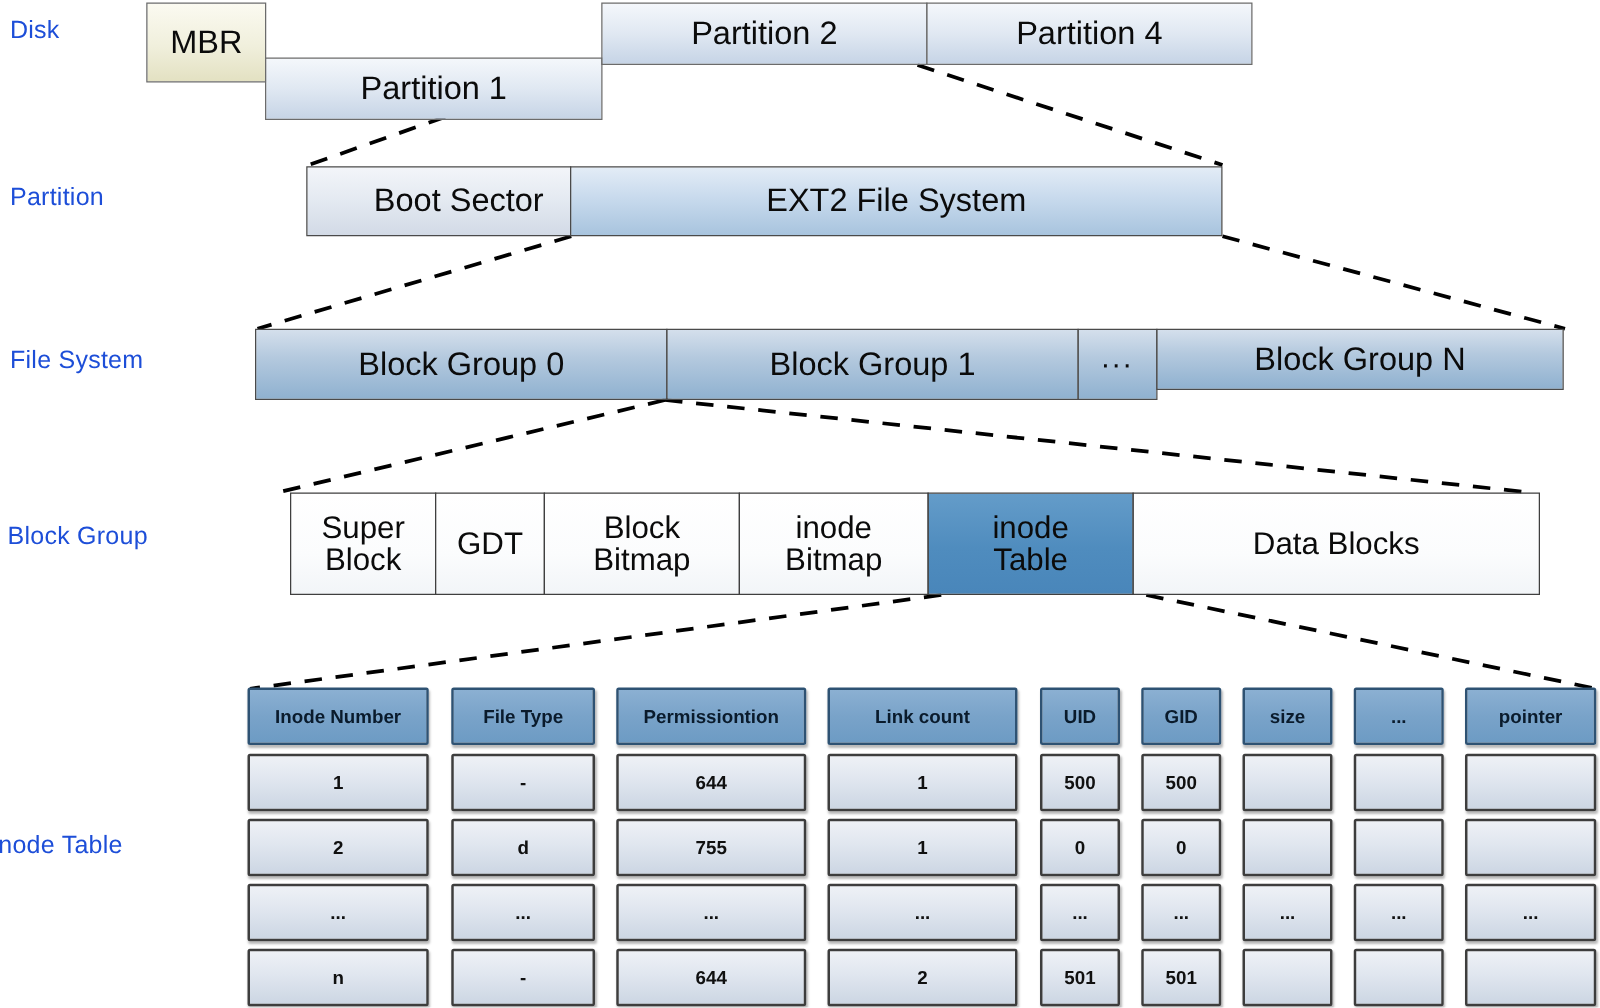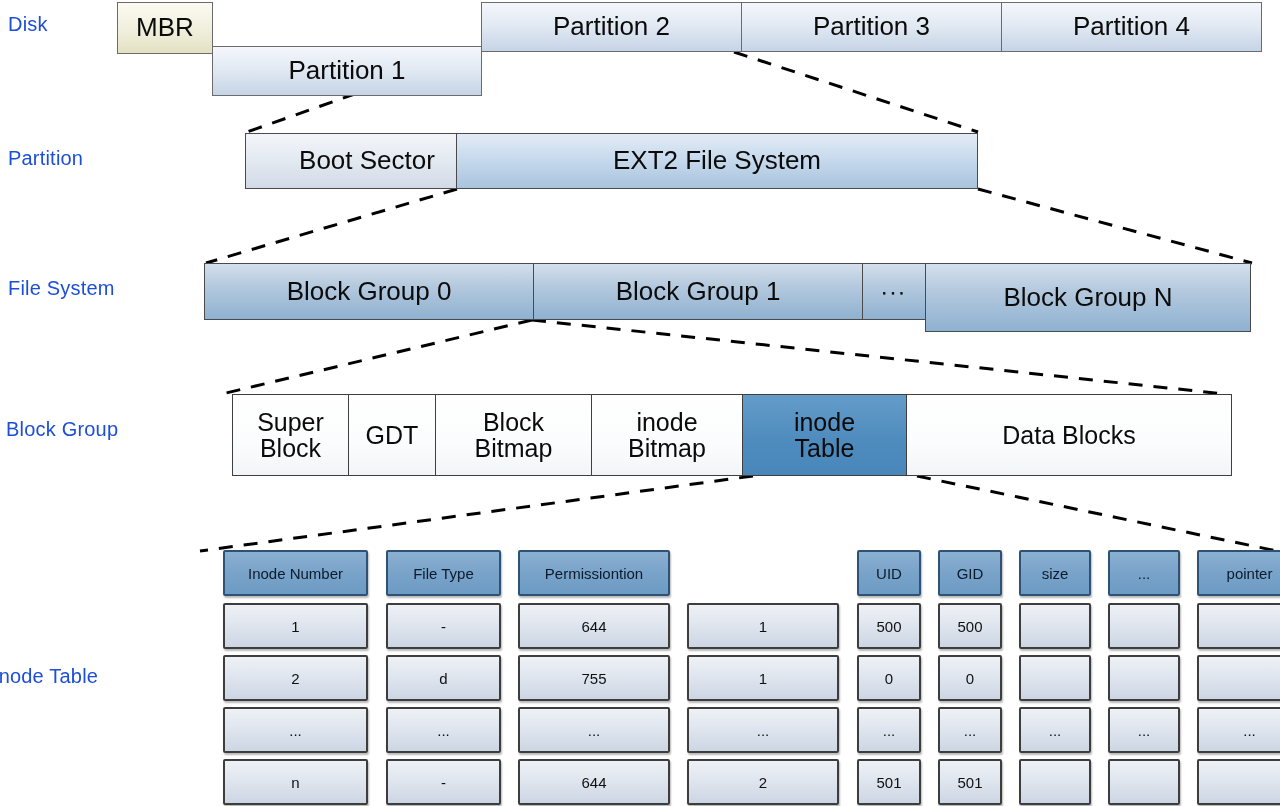--- a/index.html
+++ b/index.html
@@ -50,23 +50,22 @@
             font-size:25px;border-color:#3f3f3f;}
   .cell-blk.hl{background:linear-gradient(180deg,#649cc9 0%,#4f8cbe 55%,#4986ba 100%);}
 
   
   #inode-table{position:absolute;z-index:2;left:198px;top:550px;}
   .itrow{position:relative;height:52px;}
   .itcell{
     position:absolute;box-sizing:border-box;
     display:flex;align-items:center;justify-content:center;
     height:46px;border:2px solid #3b3b3b;border-radius:2px;
-    font-size:15px;font-weight:normal;color:#101010;
+    font-size:15px;font-weight:bold;color:#101010;
     box-shadow:1px 2px 2px rgba(0,0,0,.28);
-    margin-left:25px;
   }
   .itcell.head{
     background:linear-gradient(180deg,#8bb0d2 0%,#79a3c9 50%,#6d9bc4 100%);
     border-color:#2e5273;color:#0a1b2c;font-size:15px;
   }
   .itcell.body{
     background:linear-gradient(180deg,#eef1f6 0%,#e0e6ef 45%,#ccd6e3 100%);
     border-color:#3d3d3d;
   }
 </style>
@@ -88,41 +87,40 @@
       <line x1="532" y1="320" x2="1224" y2="394"></line>
 
       <line x1="753" y1="476" x2="200" y2="551"></line>
       <line x1="917" y1="476" x2="1277" y2="551"></line>
     </g>
   </svg>
 
   <div class="row-label" style="left:8px;top:13px;">Disk</div>
 
   <div class="bar" id="disk-bar" style="left:117px;top:2px;height:50px;">
-    <div class="cell cell-mbr" style="width:96px;height:52px;">MBR</div>
+    <div class="cell cell-mbr" style="width:96px;height:64px;">MBR</div>
     <div class="cell cell-part" style="width:270px;height:50px;margin-left:-1px;margin-top:44px;">Partition 1</div>
     <div class="cell cell-part" style="width:261px;height:50px;margin-left:-1px;">Partition 2</div>
-    <div class="cell cell-part" style="width:261px;height:50px;margin-left:-1px;">Partition 3</div>
     <div class="cell cell-part" style="width:261px;height:50px;margin-left:-1px;">Partition 4</div>
   </div>
 
   <div class="row-label" style="left:8px;top:147px;">Partition</div>
 
   <div class="bar" id="partition-bar" style="left:245px;top:133px;height:56px;">
     <div class="cell cell-boot" style="width:212px;height:56px;">Boot Sector</div>
     <div class="cell cell-ext2" style="width:522px;height:56px;margin-left:-1px;">EXT2 File System</div>
   </div>
 
   <div class="row-label" style="left:8px;top:277px;">File System</div>
 
   <div class="bar" id="filesystem-bar" style="left:204px;top:263px;height:57px;">
     <div class="cell cell-bg" style="width:330px;height:57px;">Block Group 0</div>
     <div class="cell cell-bg" style="width:330px;height:57px;margin-left:-1px;">Block Group 1</div>
     <div class="cell cell-bg cell-ell" style="width:64px;height:57px;margin-left:-1px;">∙∙∙</div>
-    <div class="cell cell-bg" style="width:326px;height:69px;margin-left:-1px;">Block Group N</div>
+    <div class="cell cell-bg" style="width:326px;height:49px;margin-left:-1px;">Block Group N</div>
   </div>
 
   <div class="row-label" style="left:6px;top:418px;">Block Group</div>
 
   <div class="bar" id="blockgroup-bar" style="left:232px;top:394px;height:82px;">
     <div class="cell cell-blk" style="width:117px;height:82px;white-space:pre-line;">Super
 Block</div>
     <div class="cell cell-blk" style="width:88px;height:82px;margin-left:-1px;white-space:pre-line;">GDT</div>
     <div class="cell cell-blk" style="width:157px;height:82px;margin-left:-1px;white-space:pre-line;">Block
 Bitmap</div>
@@ -133,20 +131,21 @@
     <div class="cell cell-blk" style="width:326px;height:82px;margin-left:-1px;white-space:pre-line;">Data Blocks</div>
   </div>
 
   <div class="row-label" style="left:-6px;top:665px;">inode Table</div>
 
   <div id="inode-table">
       <div class="itrow" style="position: absolute; left: 0px; top: 0px; width: 1085px;">
         <div class="itcell head" style="left: 0px; width: 145px; top: 0px;">Inode Number</div>
         <div class="itcell head" style="left: 163px; width: 115px; top: 0px;">File Type</div>
         <div class="itcell head" style="left: 295px; width: 152px; top: 0px;">Permissiontion</div>
+        <div class="itcell head" style="left: 464px; width: 152px; top: 0px;">Link count</div>
         <div class="itcell head" style="left: 634px; width: 64px; top: 0px;">UID</div>
         <div class="itcell head" style="left: 715px; width: 64px; top: 0px;">GID</div>
         <div class="itcell head" style="left: 796px; width: 72px; top: 0px;">size</div>
         <div class="itcell head" style="left: 885px; width: 72px; top: 0px;">...</div>
         <div class="itcell head" style="left: 974px; width: 105px; top: 0px;">pointer</div>
       </div>
       <div class="itrow" style="position: absolute; left: 0px; top: 53px; width: 1085px;">
         <div class="itcell body" style="left: 0px; width: 145px; top: 0px;">1</div>
         <div class="itcell body" style="left: 163px; width: 115px; top: 0px;">-</div>
         <div class="itcell body" style="left: 295px; width: 152px; top: 0px;">644</div>

